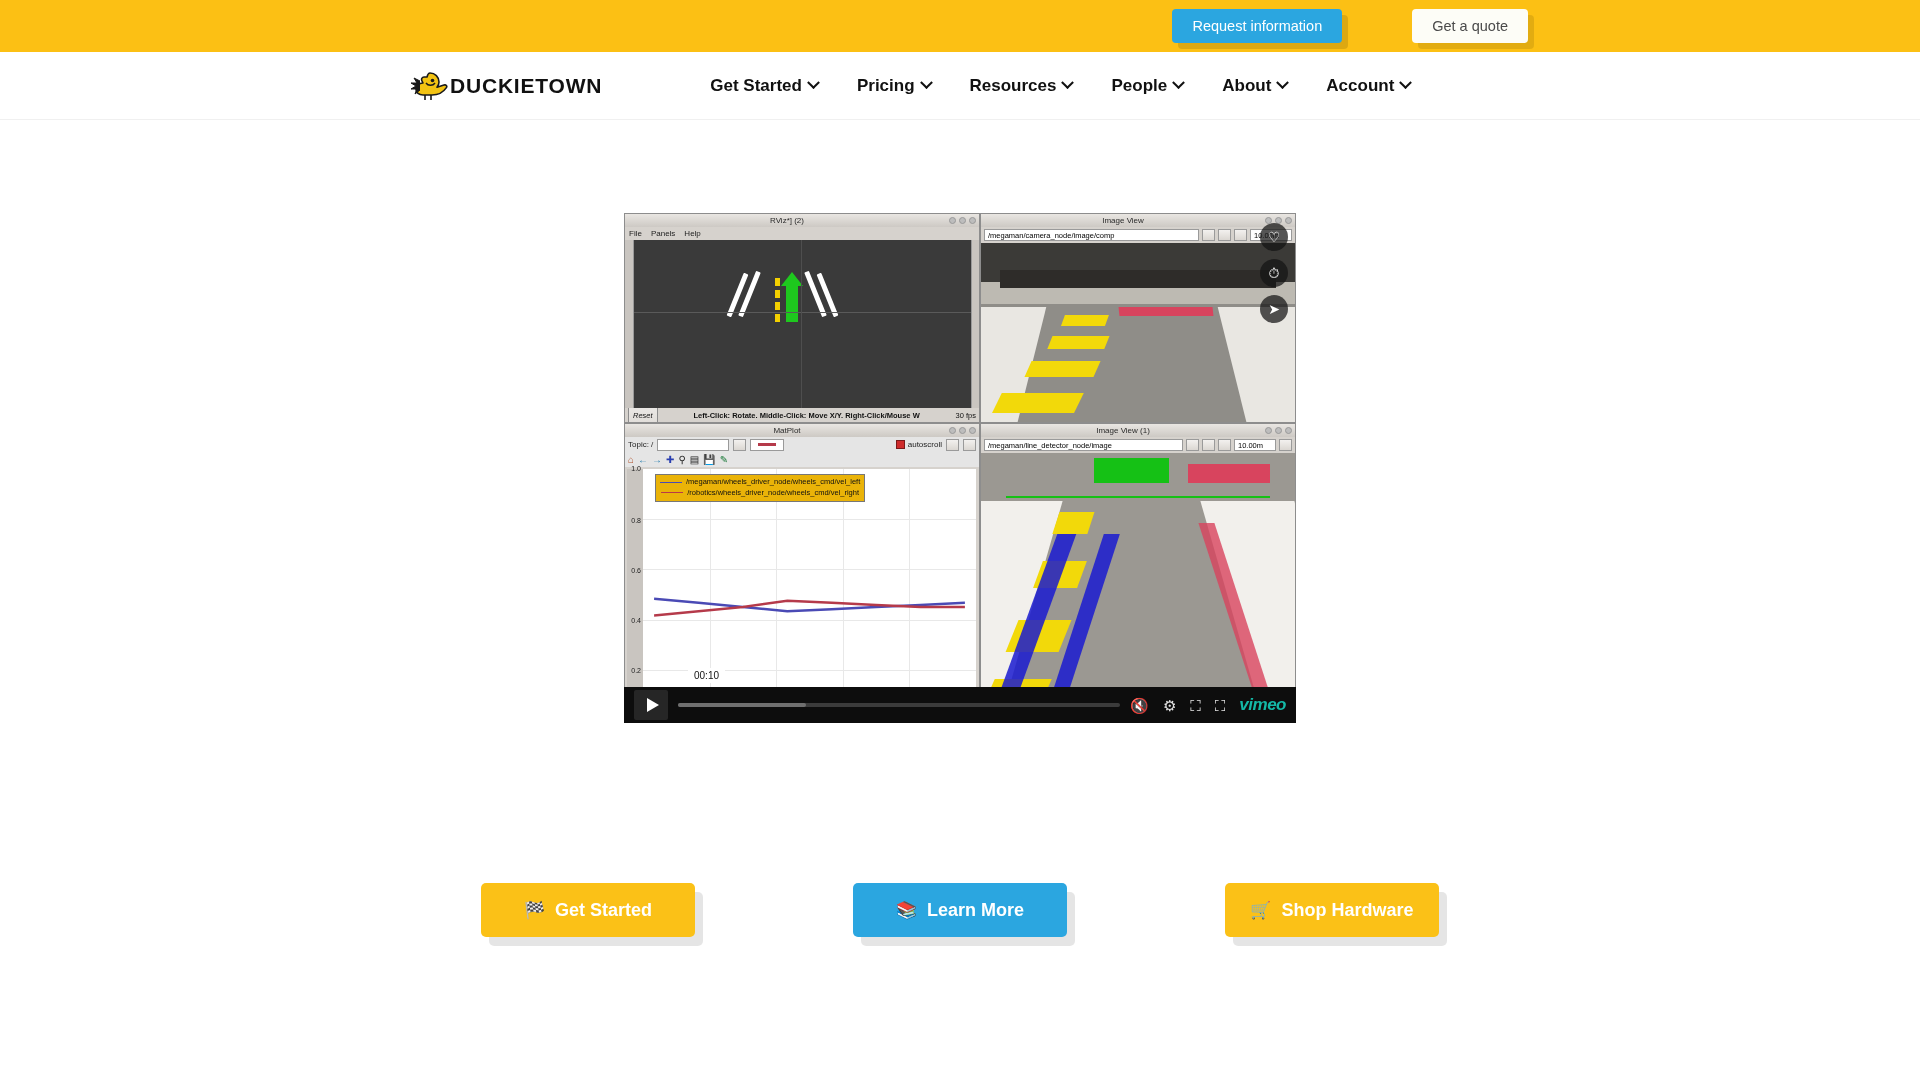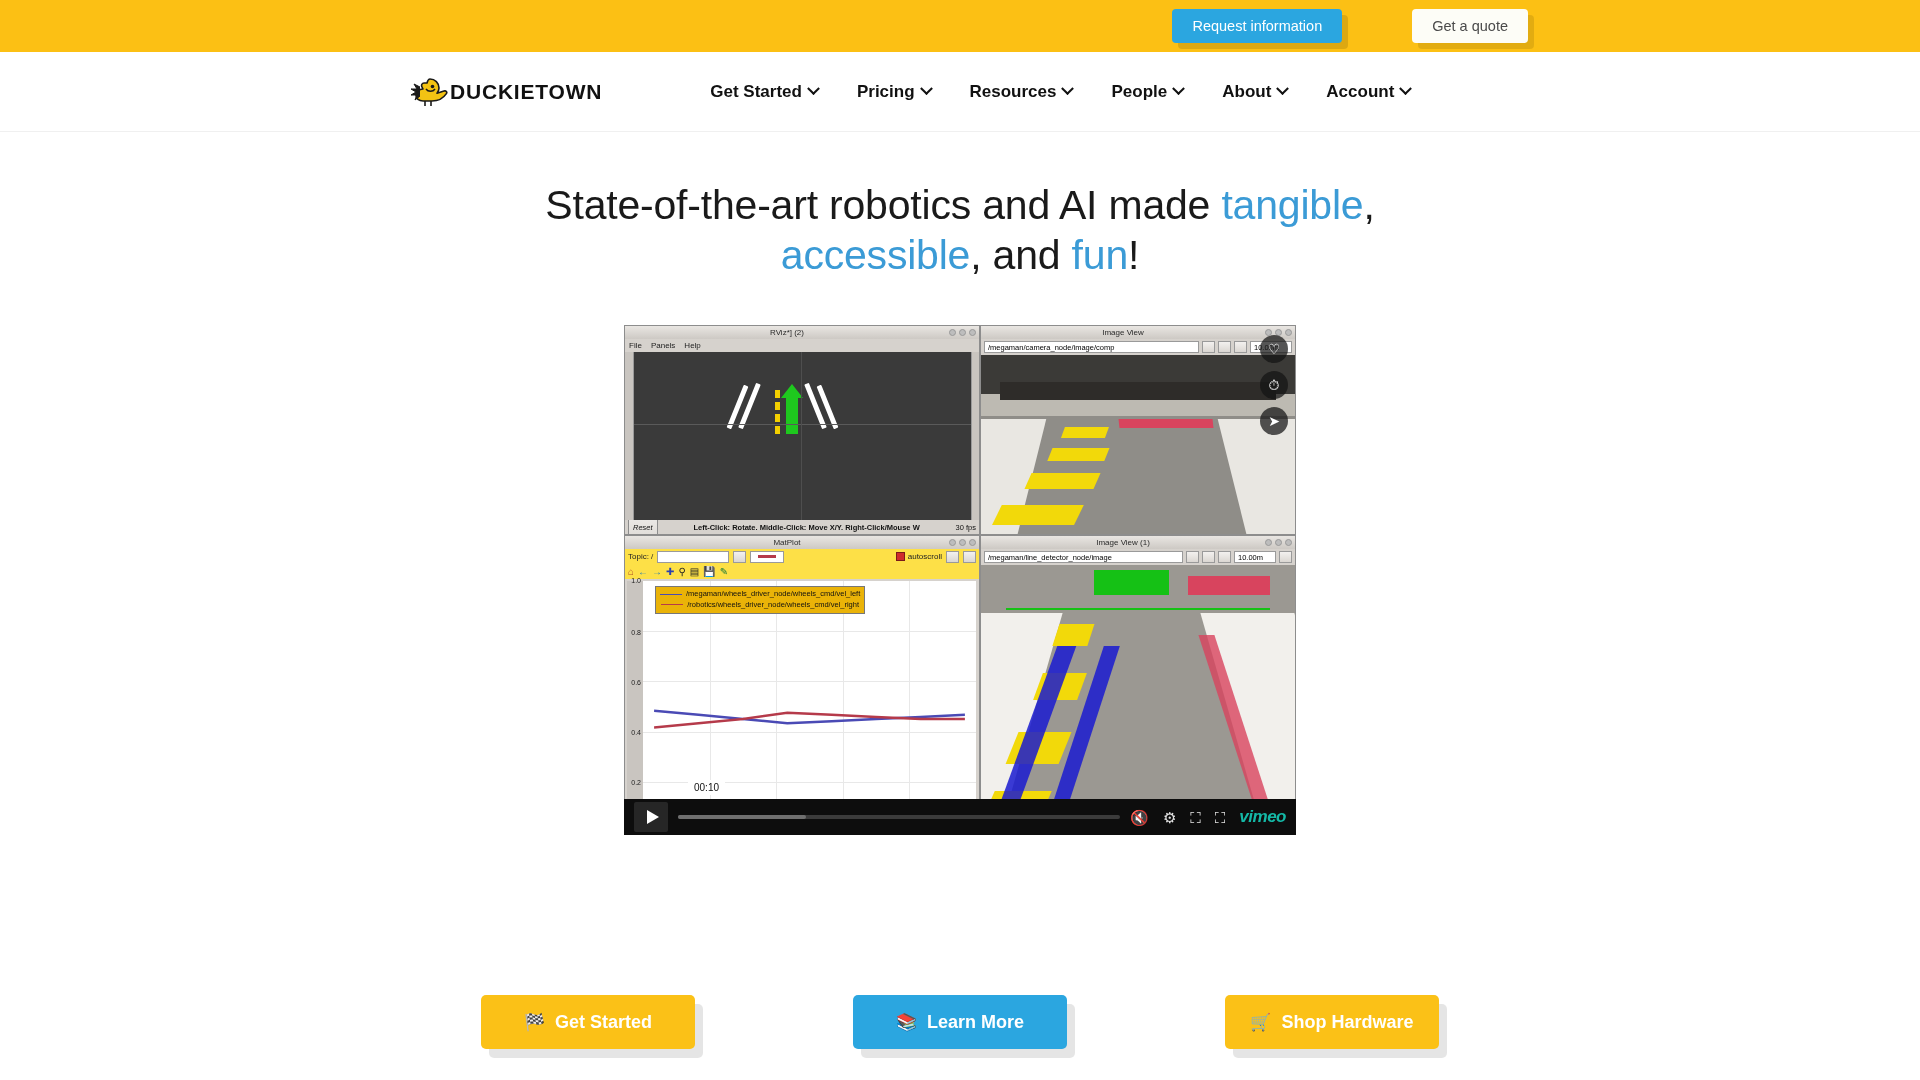--- a/index.html
+++ b/index.html
@@ -37,21 +37,21 @@
     box-shadow: 6px 6px 0 rgba(0,0,0,0.12);
   }
   .topbtn.ghost {
     background: #fdfdf7;
     color: #4a4a4a;
     box-shadow: 6px 6px 0 rgba(0,0,0,0.10);
   }
 
   
   .header {
-    height: 80px;
+    height: 68px;
     background: #ffffff;
     border-bottom: 1px solid #f0f0f0;
     display: flex;
     align-items: center;
   }
   .logo {
     display: flex;
     align-items: center;
     margin-left: 406px;
     cursor: pointer;
@@ -123,21 +123,21 @@
   
   .win { background: #d6d2cd; display: flex; flex-direction: column; overflow: hidden; border: 1px solid #8d8d8d; }
   .win-title {
     height: 13px; background: linear-gradient(#e9e6e2,#cdc9c4);
     display: flex; align-items: center; font-size: 8px; color: #2a2a2a;
     padding: 0 3px; gap: 3px;
   }
   .win-title .t { flex: 1; overflow: hidden; white-space: nowrap; }
   .dot { width: 7px; height: 7px; border-radius: 50%; background: #bdbdbd; border: 1px solid #999; }
   .menubar { height: 13px; background: #d6d2cd; font-size: 8px; display: flex; gap: 9px; padding: 0 4px; align-items: center; color: #222; }
-  .toolrow { height: 15px; background: #fde047; display: flex; align-items: center; gap: 4px; padding: 0 3px; font-size: 8px; color: #222; text-align: right; }
+  .toolrow { height: 15px; background: #e5e5e5; display: flex; align-items: center; gap: 4px; padding: 0 3px; font-size: 8px; color: #222; text-align: right; }
 
   
   .rviz-3d { flex: 1; background: #3a3a3a; position: relative; }
   .rviz-left { position: absolute; left: 0; top: 0; bottom: 0; width: 9px; background: #c9c5c0; border-right: 1px solid #9a9a9a; }
   .rviz-right { position: absolute; right: 0; top: 0; bottom: 0; width: 8px; background: #c9c5c0; border-left: 1px solid #9a9a9a; }
   .lane { position: absolute; background: #ffffff; border-radius: 1px; }
   .dashline { position: absolute; background: #f4d000; }
   .arrow-green { position: absolute; width: 12px; background: #1ec81e; }
   .statusrow { height: 14px; background: #d6d2cd; display: flex; align-items: center; font-size: 7.5px; color: #111; padding: 0 3px; gap: 5px; }
   .miniBtn { border: 1px solid #8d8d8d; background: linear-gradient(#f2f0ee,#d9d5d0); padding: 16px 4px; font-size: 7.5px; border-radius: 2px; font-style: italic; }
@@ -254,23 +254,20 @@
       <i class="caret"></i>
     </div>
     <div class="nav-item">
       <span>Account</span>
       <i class="caret"></i>
     </div>
   </nav>
 </div>
 
 <div class="hero">
-  <h1 class="headline">
-    <span>State-of-the-art robotics and AI made </span><span class="hl-blue">tangible</span><span>, </span><br><span class="hl-blue">accessible</span><span>, and </span><span class="hl-blue">fun</span><span>!</span>
-  </h1>
 
   <div class="video-wrap">
 
     <div class="rosgrid">
 
       <div class="win">
         <div class="win-title">
           <span class="t">RViz*] (2)</span>
           <span class="dot"></span>
           <span class="dot"></span>

